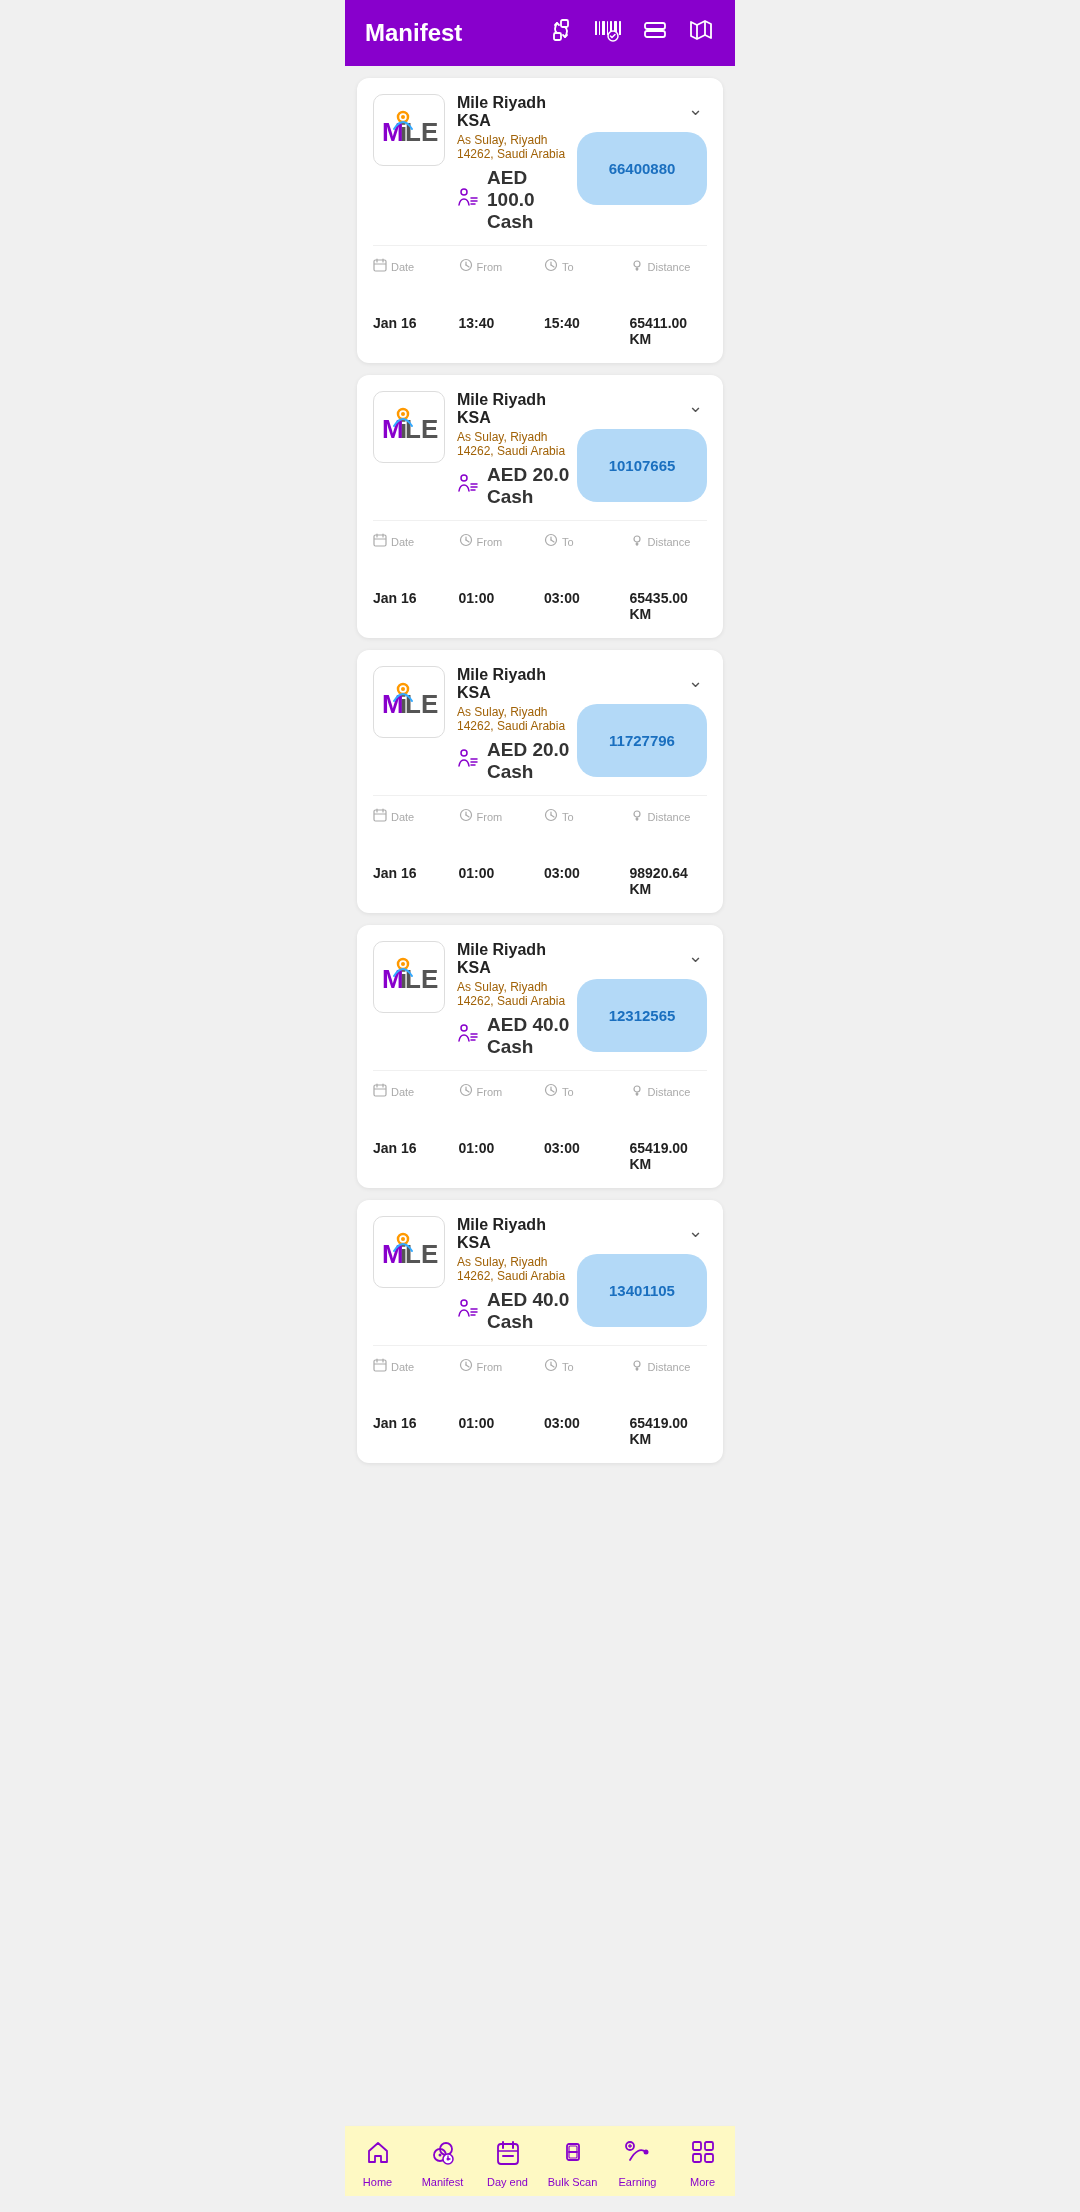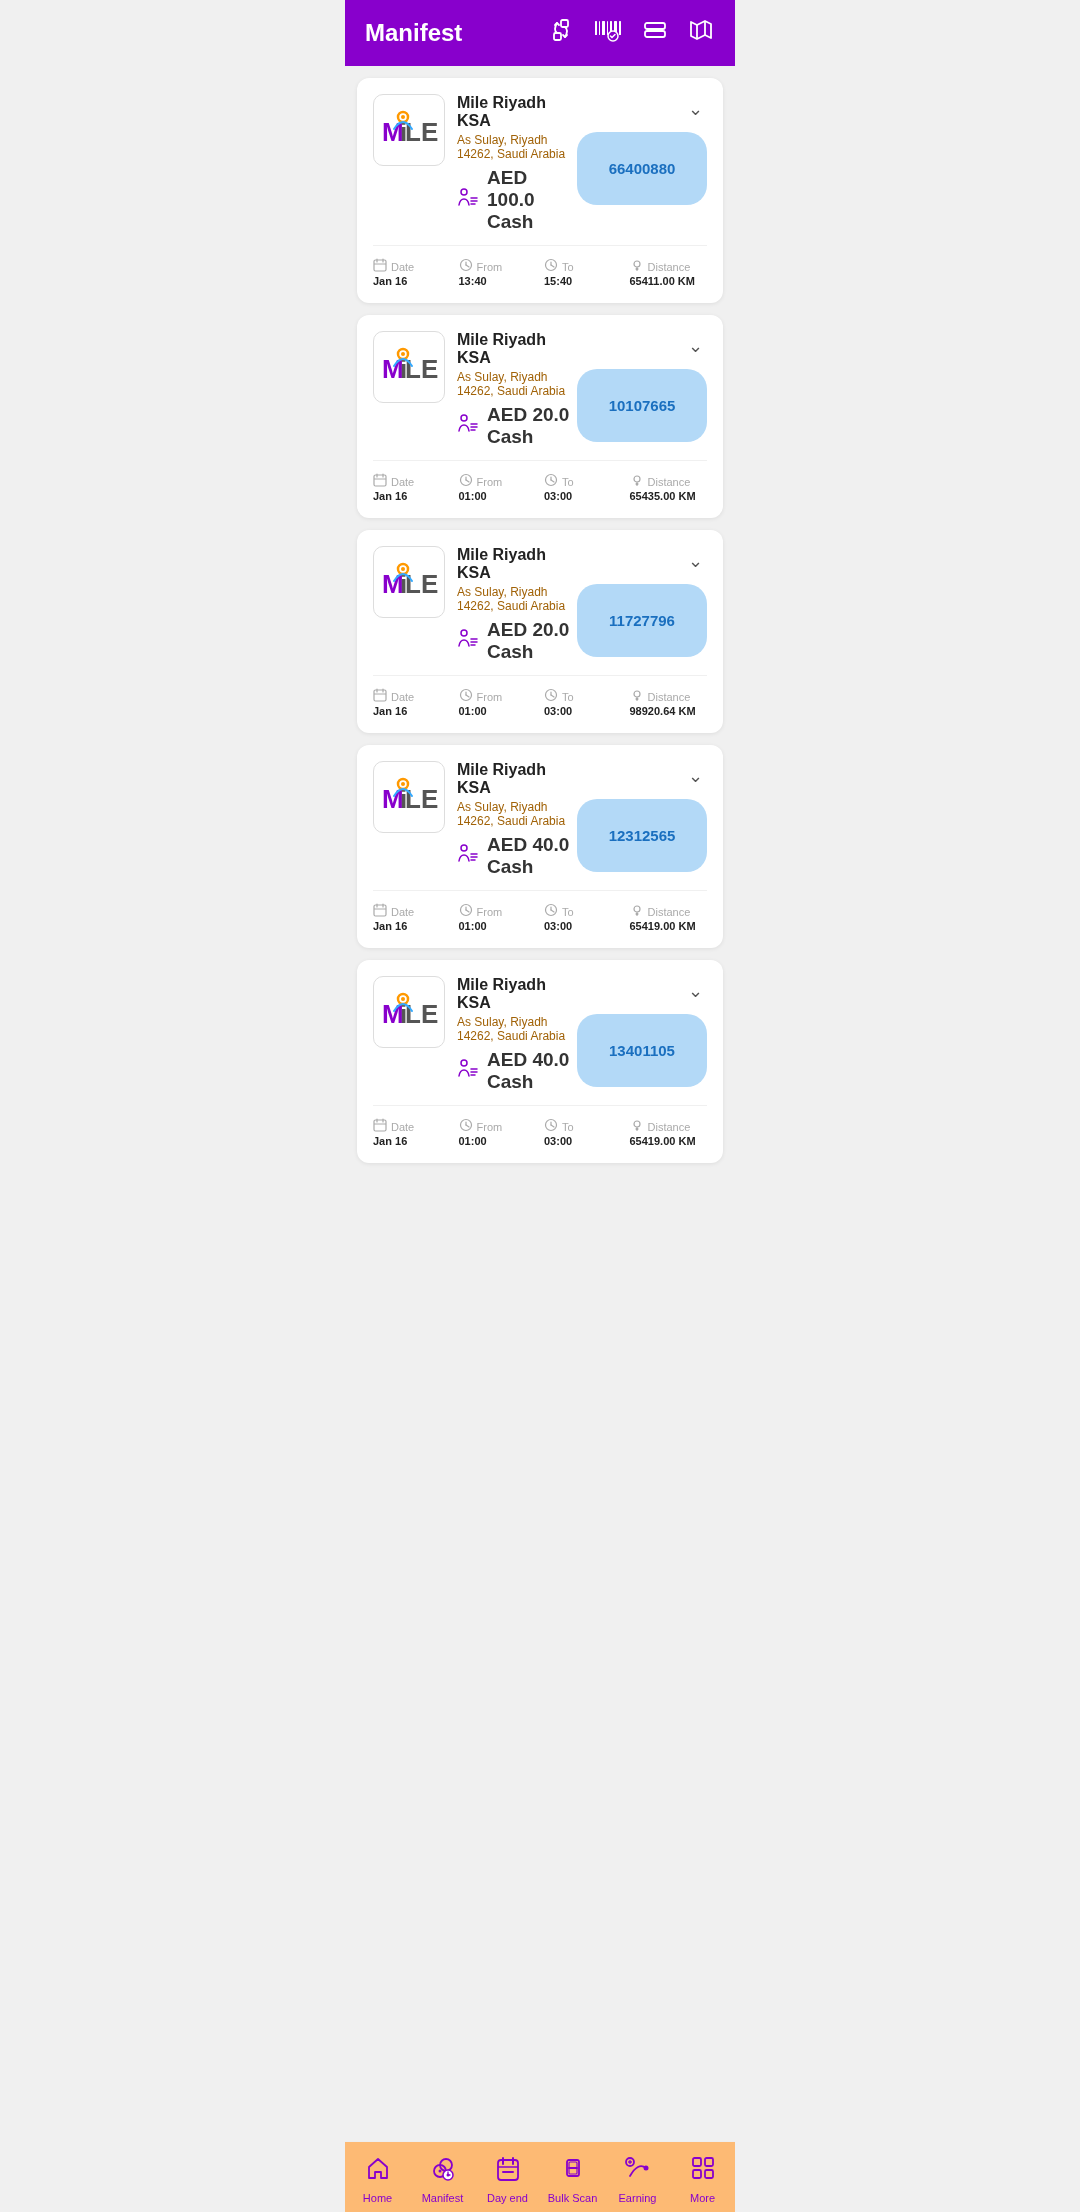--- a/index.html
+++ b/index.html
@@ -132,31 +132,32 @@
       align-items: center;
       gap: 4px;
       color: #aaa;
       font-size: 11px;
     }
     .detail-icon {
       font-size: 14px;
       color: #aaa;
     }
     .detail-value {
-      font-size: 11px;
+      font-size: 14px;
       font-weight: bold;
       color: #222;
+      margin-top: 40px;
     }
     .bottom-nav {
       position: fixed;
-      bottom: 0;
+      bottom: 16px;
       left: 50%;
       transform: translateX(-50%);
       width: 390px;
-      background: #fdba74;
+      background: #fef9c3;
       display: flex;
       border-top: 1px solid #eee;
       padding: 8px 0 4px;
     }
     .nav-item {
       flex: 1;
       display: flex;
       flex-direction: column;
       align-items: center;
       gap: 4px;

